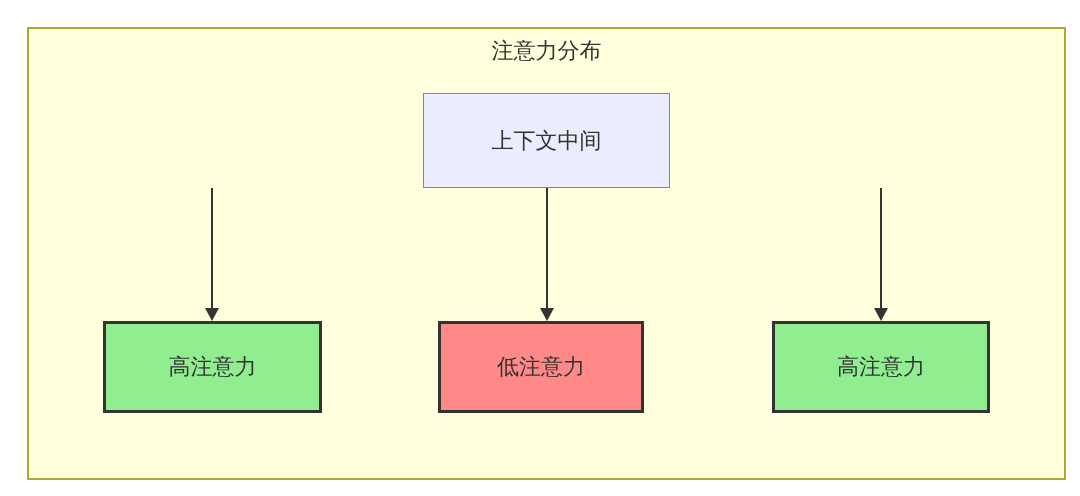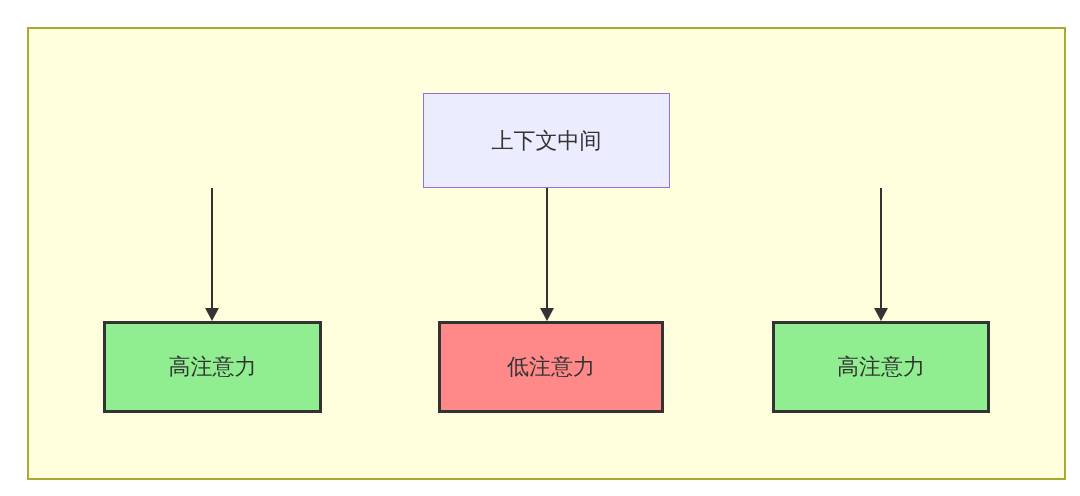--- a/index.html
+++ b/index.html
@@ -52,21 +52,21 @@
   }
   .node.result {
     top: 292px;
     height: 92px;
     border: 3px solid #333333;
   }
   .node.ctx-1 { left: 57px;  width: 245px; }
   .node.ctx-2 { left: 394px; width: 247px; justify-content: center; }
   .node.ctx-3 { left: 728px; width: 246px; }
   .node.res-1 { left: 74px;  width: 219px; }
-  .node.res-2 { left: 409px; width: 226px; }
+  .node.res-2 { left: 409px; width: 206px; }
   .node.res-3 { left: 743px; width: 218px; }
   .arrow {
     position: absolute;
     top: 159px;
     height: 133px;
     width: 14px;
     display: flex;
     flex-direction: column;
     align-items: center;
   }
@@ -85,20 +85,21 @@
   .arrow.a-1 { left: 176px; }
   .arrow.a-2 { left: 511px; }
   .arrow.a-3 { left: 845px; }
 </style>
 </head>
 <body>
 
 <div class="canvas">
   <div class="container" style="background-color: rgb(255, 255, 222); border-color: rgb(170, 170, 51);">
 
+    <div class="diagram-title" style="color: rgb(51, 51, 51);">注意力分布</div>
 
 
     <div class="node context ctx-2" style="background-color: rgb(236, 236, 255); border-color: rgb(147, 112, 219);">
       <span>上下文中间</span>
     </div>
 
 
     <div class="arrow a-1">
       <div class="line" style="background-color: rgb(51, 51, 51);"></div>
       <div class="head" style="border-top-color: rgb(51, 51, 51);"></div>

